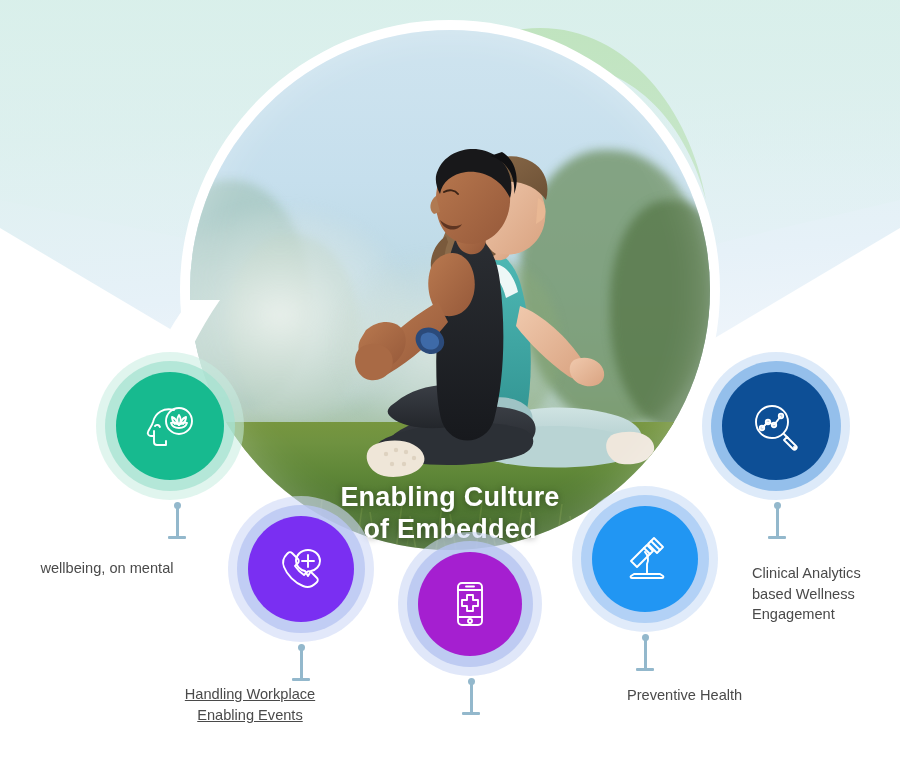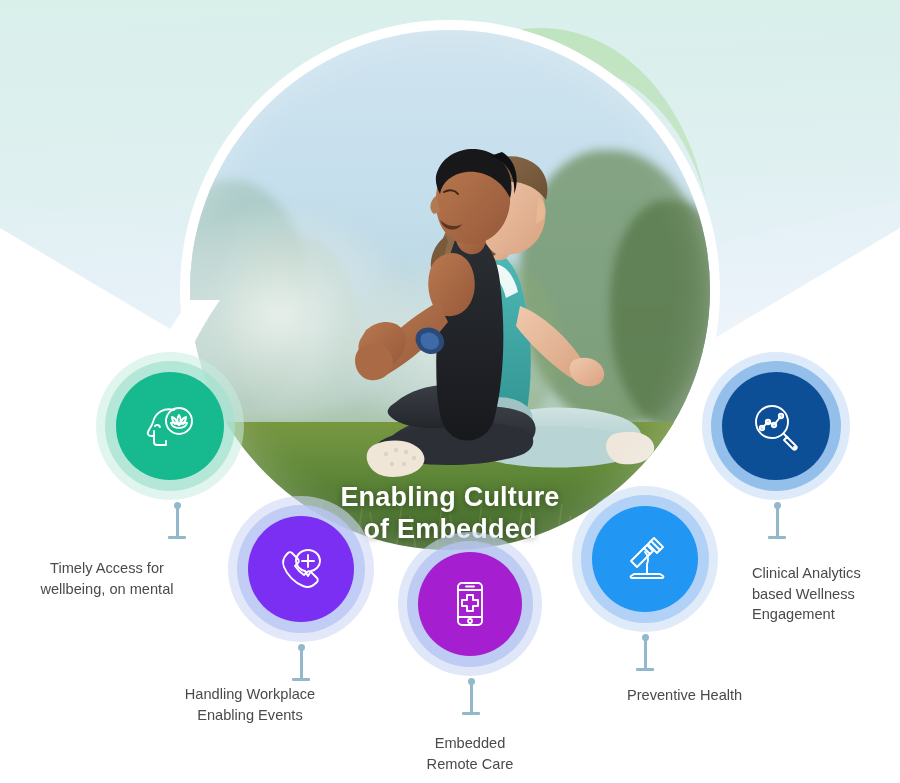--- a/index.html
+++ b/index.html
@@ -289,21 +289,20 @@
         </g>
       </svg>
     </div>
   </div>
   <div class="conn" style="left:168px;top:502px;width:18px;height:38px;">
     <span class="dot"></span>
       <span class="stem" style="height:32px;"></span>
       <span class="base" style="top:34px;"></span>
   </div>
   <div class="lbl c" style="left:12px;top:558px;width:190px;">
-    <div>Timely Access for</div>
     <div>wellbeing, on mental</div>
   </div>
 
   <div class="node" style="left:228px;top:496px;width:146px;height:146px;">
     <div class="halo" style="left:0;top:0;width:146px;height:146px;background:#cfd8f6;opacity:.6;"></div>
     <div class="halo" style="left:9px;top:9px;width:128px;height:128px;background:#b9c6f2;opacity:.8;"></div>
     <div class="core" style="left:20px;top:20px;width:106px;height:106px;background:#7a2ff2;">
       <svg width="54" height="54" viewBox="0 0 54 54">
         <g fill="none" stroke="#ffffff" stroke-width="1.9" stroke-linecap="round" stroke-linejoin="round">
           <path d="M13 12 C9 16 8 20 10 25 C13 33 21 41 29 44 C34 46 38 45 42 41 L43 40 C44 39 44 37 43 36 L37 30 C36 29 34 29 33 30 L30 33 C27 31 23 27 21 24 L24 21 C25 20 25 18 24 17 L18 11 C17 10 15 10 14 11 Z"></path>
@@ -311,21 +310,21 @@
           <path d="M34 13 L34 25 M28 19 L40 19"></path>
         </g>
       </svg>
     </div>
   </div>
   <div class="conn" style="left:292px;top:644px;width:18px;height:38px;">
     <span class="dot"></span>
       <span class="stem" style="height:32px;"></span>
       <span class="base" style="top:34px;"></span>
   </div>
-  <div class="lbl c" style="left:142px;top:684px;width:216px;">
+  <div class="lbl c" style="left:142px;top:684px;width:216px;text-decoration:underline;">
     <div>Handling Workplace</div>
     <div>Enabling Events</div>
   </div>
 
   <div class="node" style="left:398px;top:532px;width:144px;height:144px;">
     <div class="halo" style="left:0;top:0;width:144px;height:144px;background:#ccd7f5;opacity:.6;"></div>
     <div class="halo" style="left:9px;top:9px;width:126px;height:126px;background:#b5c4f0;opacity:.8;"></div>
     <div class="core" style="left:20px;top:20px;width:104px;height:104px;background:#a51fd0;">
       <svg width="52" height="52" viewBox="0 0 52 52">
         <g fill="none" stroke="#ffffff" stroke-width="1.9" stroke-linecap="round" stroke-linejoin="round">
@@ -335,24 +334,20 @@
           <circle cx="26" cy="43" r="2"></circle>
           <path d="M23 17 L29 17 L29 22 L34 22 L34 28 L29 28 L29 33 L23 33 L23 28 L18 28 L18 22 L23 22 Z"></path>
         </g>
       </svg>
     </div>
   </div>
   <div class="conn" style="left:462px;top:678px;width:18px;height:38px;">
     <span class="dot"></span>
       <span class="stem" style="height:32px;"></span>
       <span class="base" style="top:34px;"></span>
-  </div>
-  <div class="lbl c" style="left:380px;top:733px;width:180px;">
-    <div>Embedded</div>
-    <div>Remote Care</div>
   </div>
 
   <div class="node" style="left:572px;top:486px;width:146px;height:146px;">
     <div class="halo" style="left:0;top:0;width:146px;height:146px;background:#cfe0f7;opacity:.65;"></div>
     <div class="halo" style="left:9px;top:9px;width:128px;height:128px;background:#a9cdf4;opacity:.85;"></div>
     <div class="core" style="left:20px;top:20px;width:106px;height:106px;background:#2196f3;">
       <svg width="56" height="56" viewBox="0 0 56 56">
         <g fill="none" stroke="#ffffff" stroke-width="1.9" stroke-linecap="round" stroke-linejoin="round">
           <path d="M37 7 L46 16 L40 22 L31 13 Z"></path>
           <path d="M34 10 L43 19"></path>

